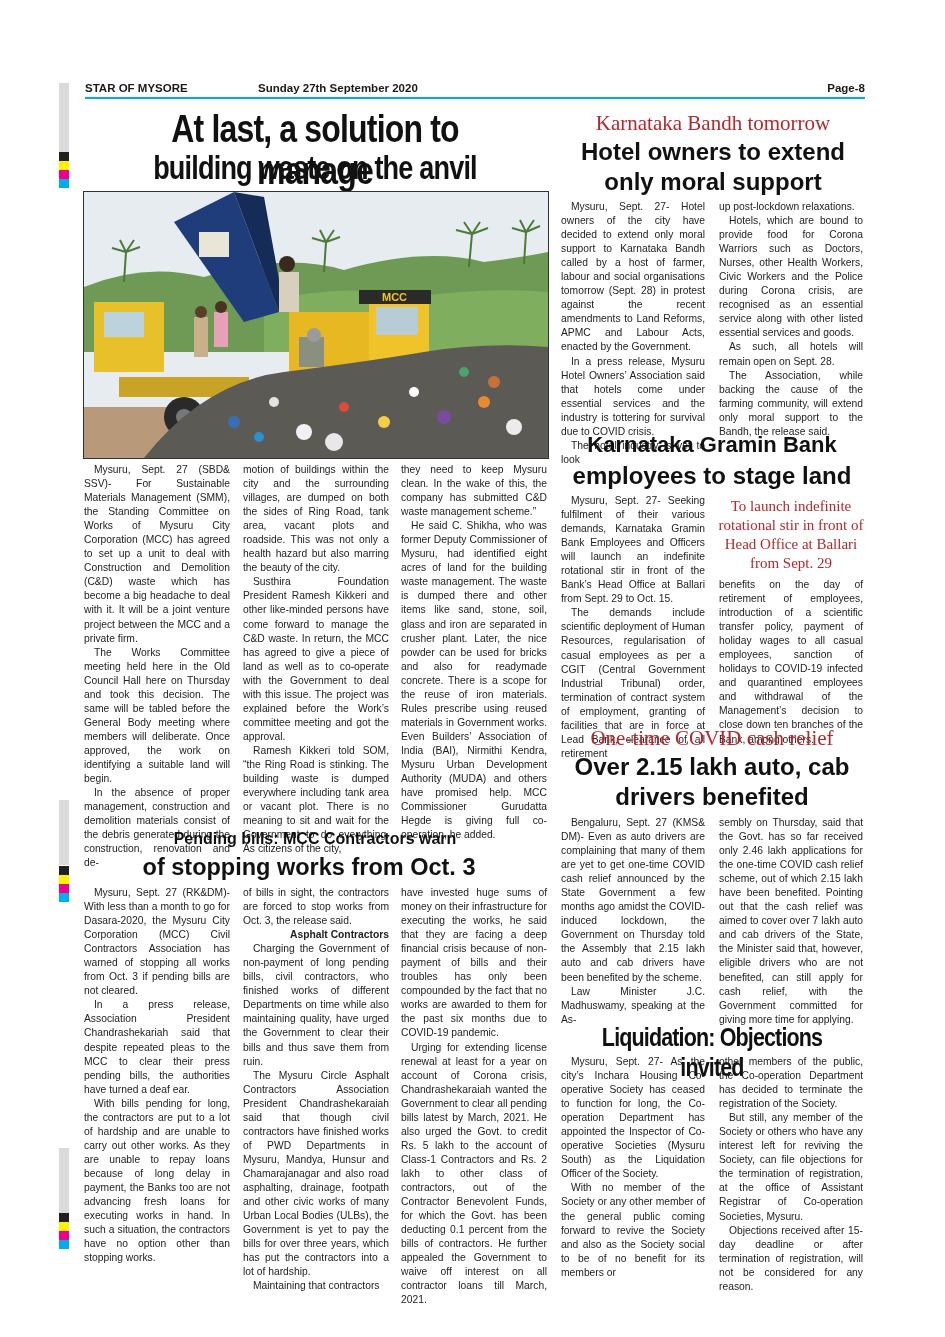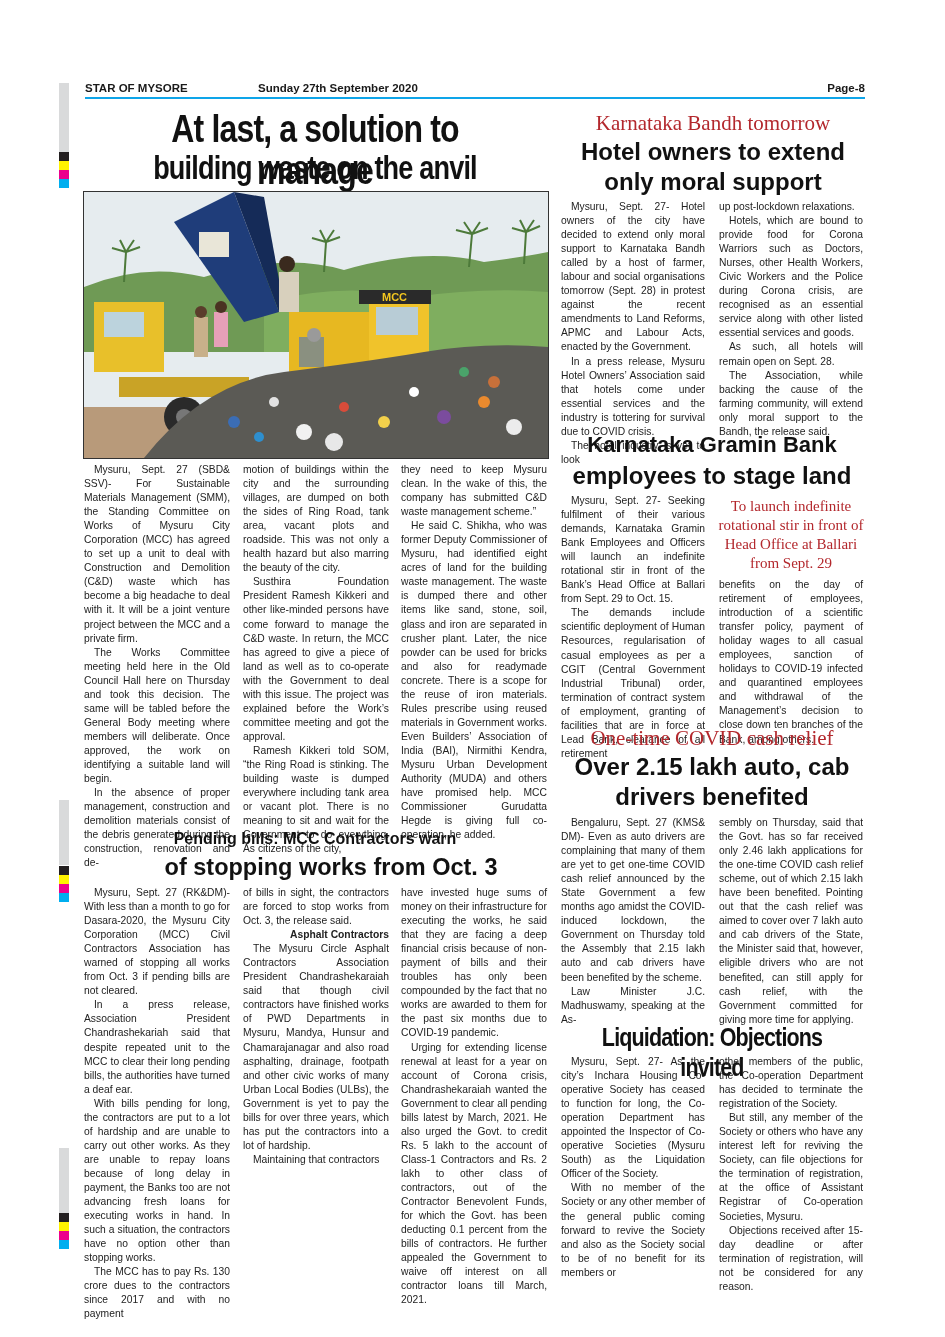--- a/index.html
+++ b/index.html
@@ -143,31 +143,31 @@
     <p>Ramesh Kikkeri told SOM, “the Ring Road is stinking. The building waste is dumped everywhere including tank area or vacant plot. There is no meaning to sit and wait for the Government to do everything. As citizens of the city,</p>
   </div>
   <div class="col" style="left:401px;top:463px;width:146px;">
     <p class="noindent">they need to keep Mysuru clean. In the wake of this, the company has submitted C&amp;D waste management scheme.”</p>
     <p>He said C. Shikha, who was former Deputy Commissioner of Mysuru, had identified eight acres of land for the building waste management. The waste is dumped there and other items like sand, stone, soil, glass and iron are separated in crusher plant. Later, the nice powder can be used for bricks and also for readymade concrete. There is a scope for the reuse of iron materials. Rules prescribe using reused materials in Government works. Even Builders’ Association of India (BAI), Nirmithi Kendra, Mysuru Urban Development Authority (MUDA) and others have promised help. MCC Commissioner Gurudatta Hegde is giving full co-operation, he added.</p>
   </div>
 </div>
 
 <div>
   <div class="hl" style="left:80px;top:824px;width:470px;font-size:16px;line-height:29px;">Pending bills: MCC Contractors warn</div>
-  <div class="hl" style="left:96px;top:853px;width:470px;font-size:23.5px;line-height:29px;">of stopping works from Oct. 3</div>
+  <div class="hl" style="left:74px;top:853px;width:470px;font-size:23.5px;line-height:29px;">of stopping works from Oct. 3</div>
 
   <div class="col" style="left:84px;top:886px;width:146px;">
     <p>Mysuru, Sept. 27 (RK&amp;DM)- With less than a month to go for Dasara-2020, the Mysuru City Corporation (MCC) Civil Contractors Association has warned of stopping all works from Oct. 3 if pending bills are not cleared.</p>
-    <p>In a press release, Association President Chandrashekariah said that despite repeated unit to the MCC to clear their long pending bills, the authorities have turned a deaf ear.</p>
+    <p>In a press release, Association President Chandrashekariah said that despite repeated pleas to the MCC to clear their press pending bills, the authorities have turned a deaf ear.</p>
     <p>With bills pending for long, the contractors are put to a lot of hardship and are unable to carry out other works. As they are unable to repay loans because of long delay in payment, the Banks too are not advancing fresh loans for executing works in hand. In such a situation, the contractors have no option other than stopping works.</p>
-    <p>The MCC has to pay Rs. 130 crore dues to the contractors since 2017 and with no payment</p>
   </div>
   <div class="col" style="left:243px;top:886px;width:146px;">
     <p class="noindent">of bills in sight, the contractors are forced to stop works from Oct. 3, the release said.</p>
     <p class="subhead">Asphalt Contractors</p>
+    <p>Charging the Government of non-payment of long pending bills, civil contractors, who finished works of different Departments on time while also maintaining quality, have urged the Government to clear their bills and thus save them from ruin.</p>
     <p>The Mysuru Circle Asphalt Contractors Association President Chandrashekaraiah said that though civil contractors have finished works of PWD Departments in Mysuru, Mandya, Hunsur and Chamarajanagar and also road asphalting, drainage, footpath and other civic works of many Urban Local Bodies (ULBs), the Government is yet to pay the bills for over three years, which has put the contractors into a lot of hardship.</p>
     <p>Maintaining that contractors</p>
   </div>
   <div class="col" style="left:401px;top:886px;width:146px;">
     <p class="noindent">have invested huge sums of money on their infrastructure for executing the works, he said that they are facing a deep financial crisis because of non-payment of bills and their troubles has only been compounded by the fact that no works are awarded to them for the past six months due to COVID-19 pandemic.</p>
     <p>Urging for extending license renewal at least for a year on account of Corona crisis, Chandrashekaraiah wanted the Government to clear all pending bills latest by March, 2021. He also urged the Govt. to credit Rs. 5 lakh to the account of Class-1 Contractors and Rs. 2 lakh to other class of contractors, out of the Contractor Benevolent Funds, for which the Govt. has been deducting 0.1 percent from the bills of contractors. He further appealed the Government to waive off interest on all contractor loans till March, 2021.</p>
   </div>
 </div>
 
 <div>

